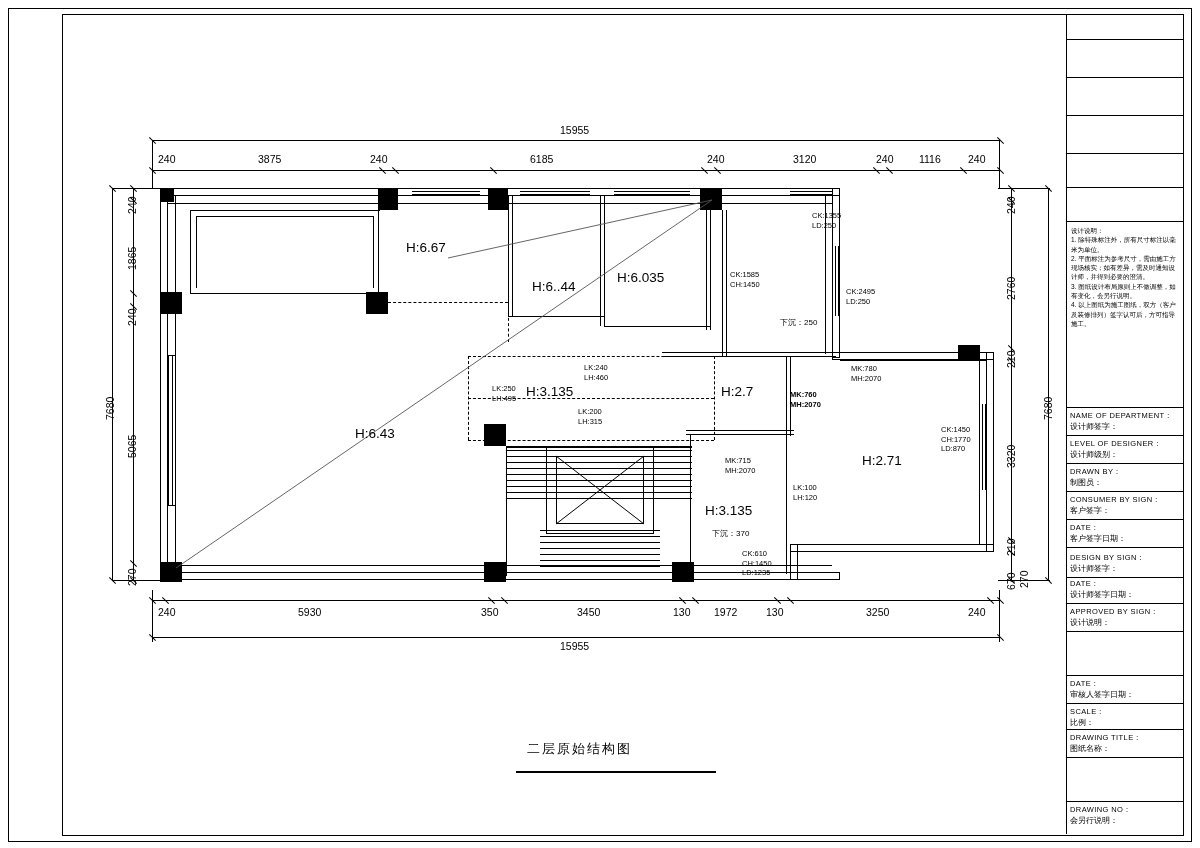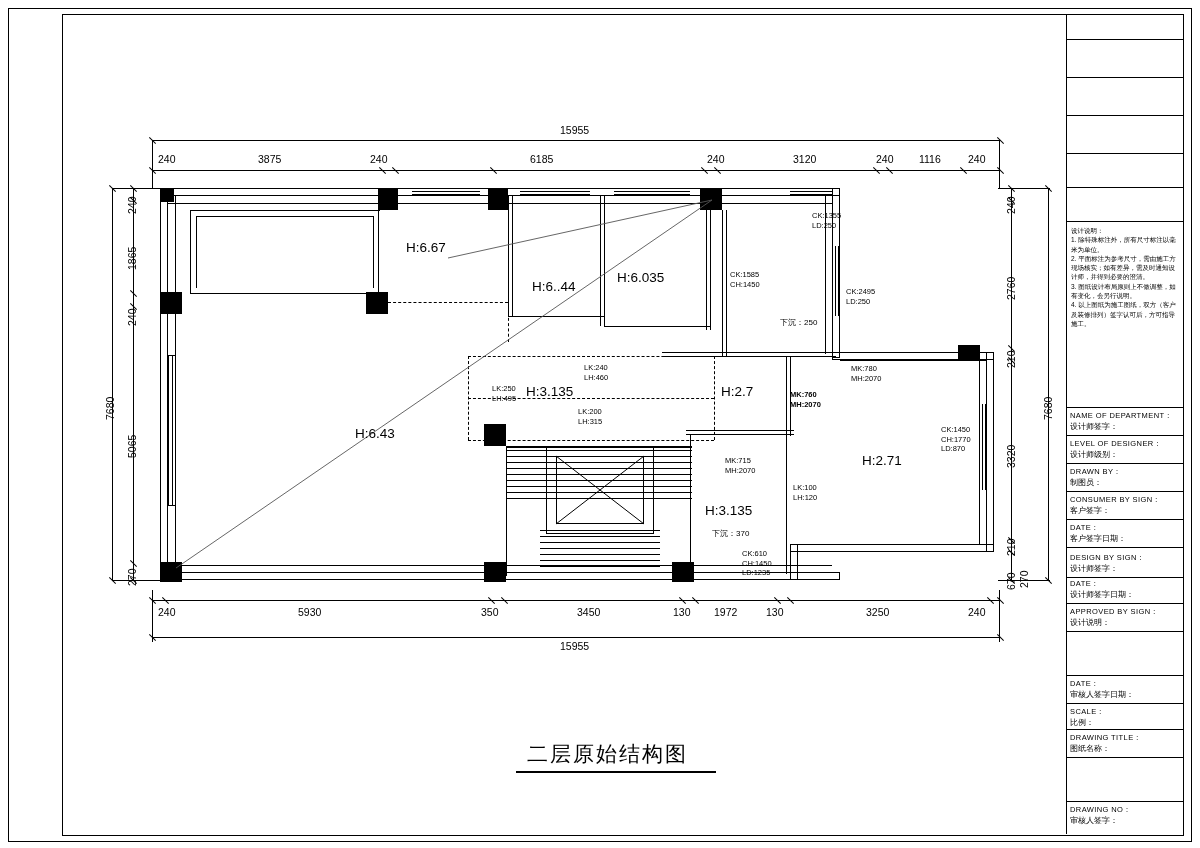--- a/index.html
+++ b/index.html
@@ -35,21 +35,21 @@
   .lbl-xs{position:absolute;font-size:8px;white-space:nowrap;}
   .dim{position:absolute;font-size:10.5px;white-space:nowrap;}
   .dimv{position:absolute;font-size:10.5px;white-space:nowrap;transform-origin:0 0;transform:rotate(-90deg);}
 
   .dimline{position:absolute;background:#000;height:1px;}
   .dimlinev{position:absolute;background:#000;width:1px;}
   .tick{position:absolute;width:9px;height:1px;background:#000;transform-origin:center;transform:rotate(45deg);}
   .ext{position:absolute;background:#000;width:1px;}
   .exth{position:absolute;background:#000;height:1px;}
 
-  .plan-title{position:absolute;font-size:21px;letter-spacing:2px;white-space:nowrap;}
+  .plan-title{position:absolute;font-size:13px;letter-spacing:2px;white-space:nowrap;}
   .plan-title-rule{position:absolute;background:#000;height:2px;}
 
   .stair-hatch{position:absolute;}
   .stair-hatch div{position:absolute;background:#000;height:1px;width:100%;}
   .sq-outer{position:absolute;border:1px solid #000;box-sizing:border-box;}
   .diag{position:absolute;overflow:visible;}
 </style>
 </head>
 <body>
 
@@ -413,17 +413,17 @@
       <div class="tb-label">SCALE：</div>
       <div class="tb-sub">比例：</div>
     </div>
     <div class="tb-cell" style="top:716px;height:28px;">
       <div class="tb-label">DRAWING TITLE：</div>
       <div class="tb-sub">图纸名称：</div>
     </div>
     <div class="tb-cell" style="top:744px;height:44px;"></div>
     <div class="tb-cell" style="top:788px;height:32px;border-bottom:none;">
       <div class="tb-label">DRAWING NO：</div>
-      <div class="tb-sub">审核人签字：</div>
+      <div class="tb-sub">会另行说明：</div>
     </div>
   </div>
 
 </div>
 
 </body></html>

